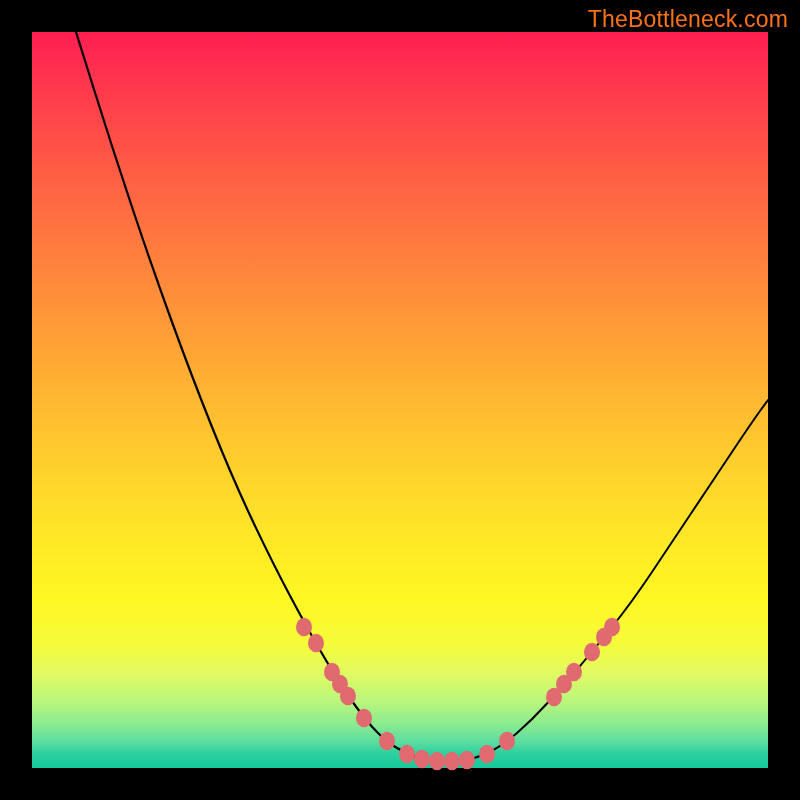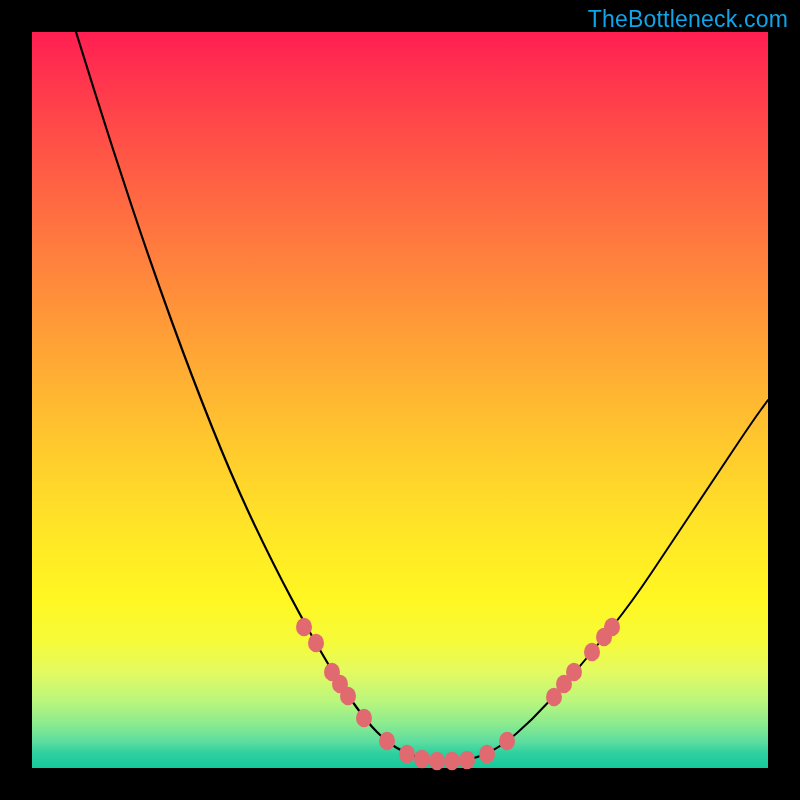--- a/index.html
+++ b/index.html
@@ -39,21 +39,21 @@
       #8beb8f 94%,
       #5bdca0 96.5%,
       #2ed0a0 98%,
       #15c99b 100%
     );
   }
   .watermark {
     position: absolute;
     top: 6px;
     right: 12px;
-    color: #0ea5e9;
+    color: #f97316;
     font-size: 23px;
     font-weight: 500;
     letter-spacing: 0.2px;
     user-select: none;
   }
   svg.curve {
     position: absolute;
     left: 32px;
     top: 32px;
     width: 736px;

